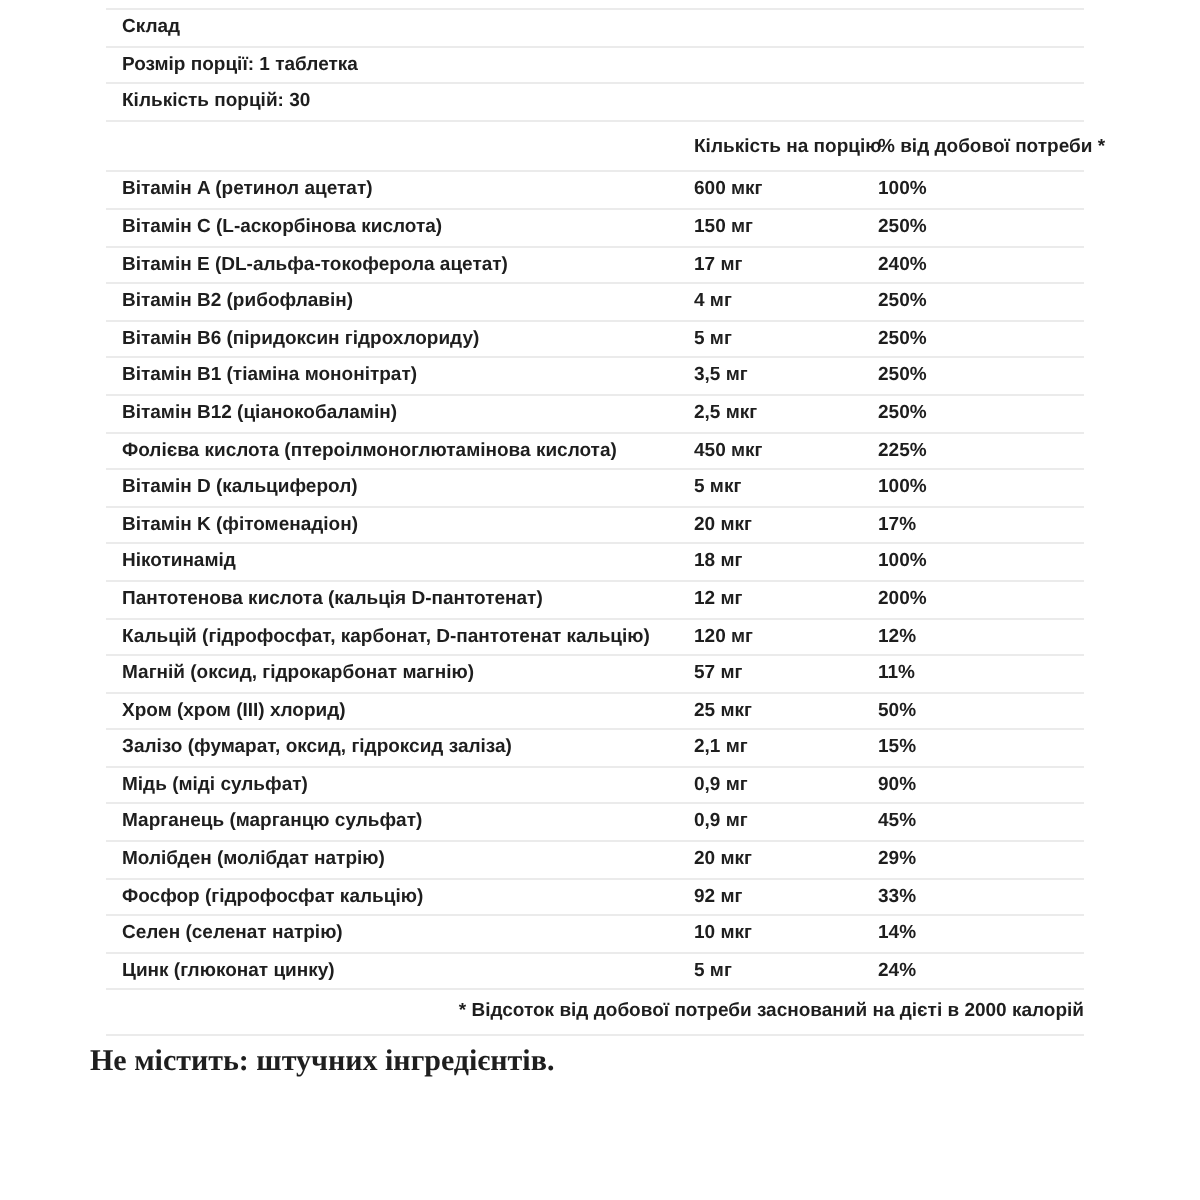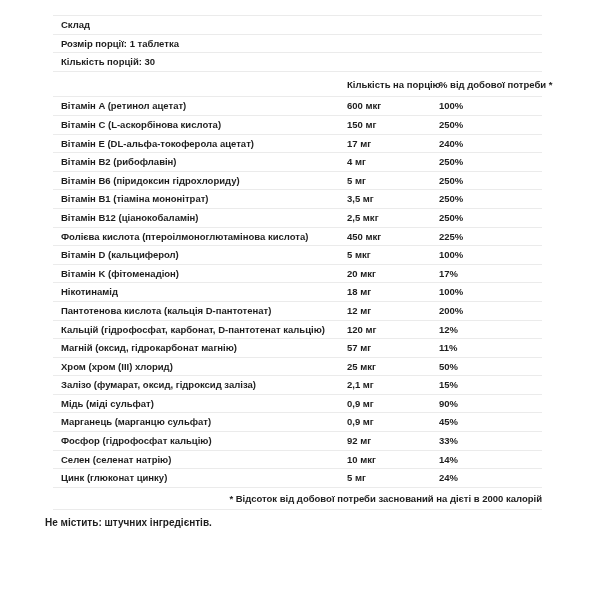--- a/index.html
+++ b/index.html
@@ -10,21 +10,20 @@
   body {
     width: 600px;
     height: 600px;
     font-family: "Liberation Sans", sans-serif;
     font-weight: bold;
     color: #1e1e1e;
     overflow: hidden;
   }
   .facts-wrap {
     padding-top: 4px;
-    margin-top: 11px;
   }
   table.facts {
     margin-left: 53px;
     width: 489px;
     border-collapse: collapse;
     table-layout: fixed;
     font-size: 9.5px;
   }
   table.facts td {
     padding: 4px 0 4px 8px;
@@ -45,22 +44,23 @@
     padding-bottom: 7px;
   }
   table.facts tr.note td {
     padding-top: 6px;
     padding-bottom: 6px;
     text-align: right;
   }
   .foot-note {
     margin: 7px 0 0 45px;
     width: 518px;
-    font-size: 10px;
+    font-size: 15px;
     line-height: 12.5px;
+    font-family: Liberation Serif, serif;
   }
 </style>
 </head>
 <body>
 
 <div class="facts-wrap">
   <table class="facts">
     <colgroup>
       <col style="width:293px">
       <col style="width:92px">
@@ -167,20 +167,25 @@
           <td>Мідь (міді сульфат)</td>
           <td class="c2">0,9 мг</td>
           <td class="c3">90%</td>
         </tr>
         <tr>
           <td>Марганець (марганцю сульфат)</td>
           <td class="c2">0,9 мг</td>
           <td class="c3">45%</td>
         </tr>
         <tr>
+          <td>Молібден (молібдат натрію)</td>
+          <td class="c2">20 мкг</td>
+          <td class="c3">29%</td>
+        </tr>
+        <tr>
           <td>Фосфор (гідрофосфат кальцію)</td>
           <td class="c2">92 мг</td>
           <td class="c3">33%</td>
         </tr>
         <tr>
           <td>Селен (селенат натрію)</td>
           <td class="c2">10 мкг</td>
           <td class="c3">14%</td>
         </tr>
         <tr>

